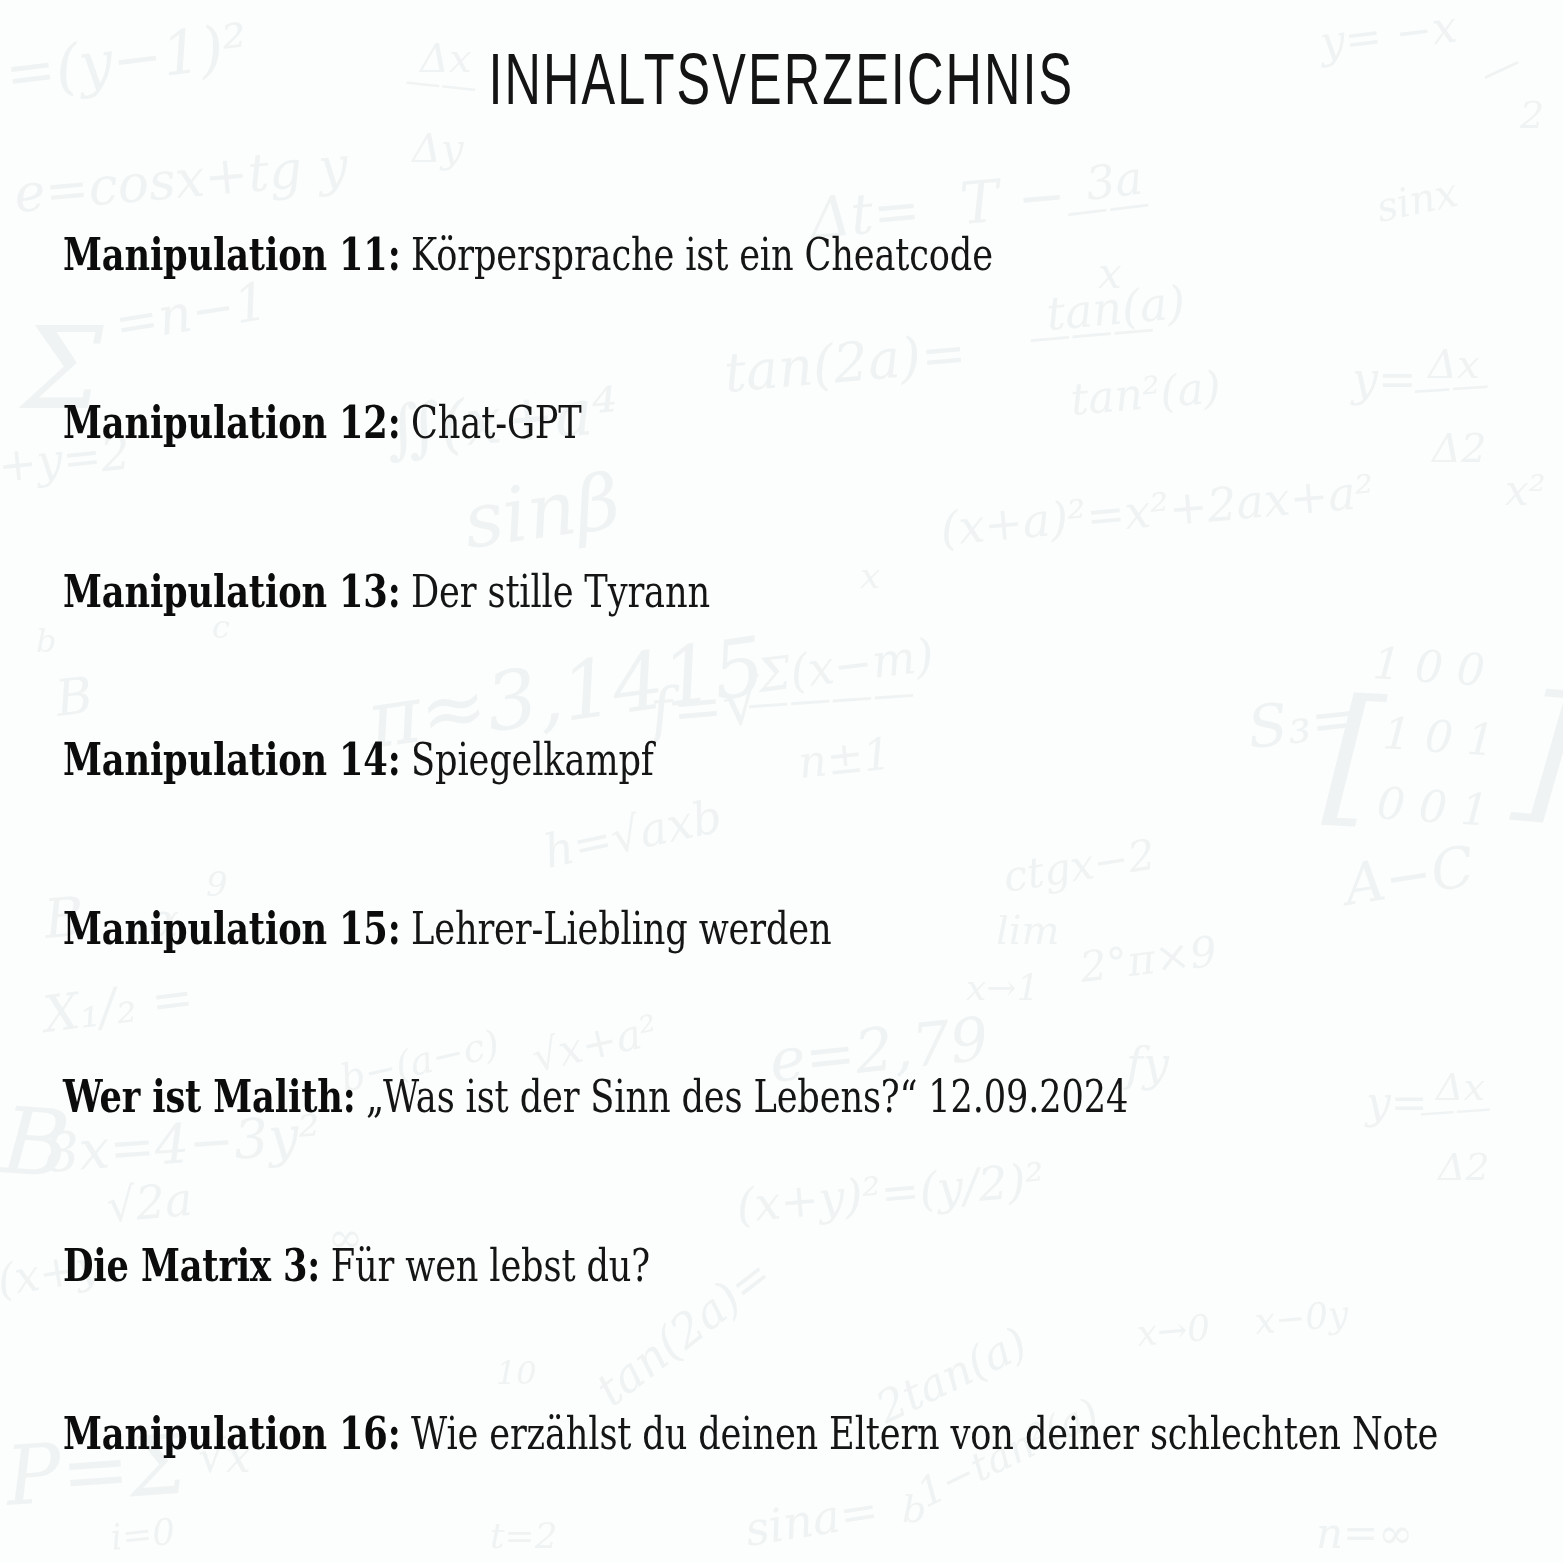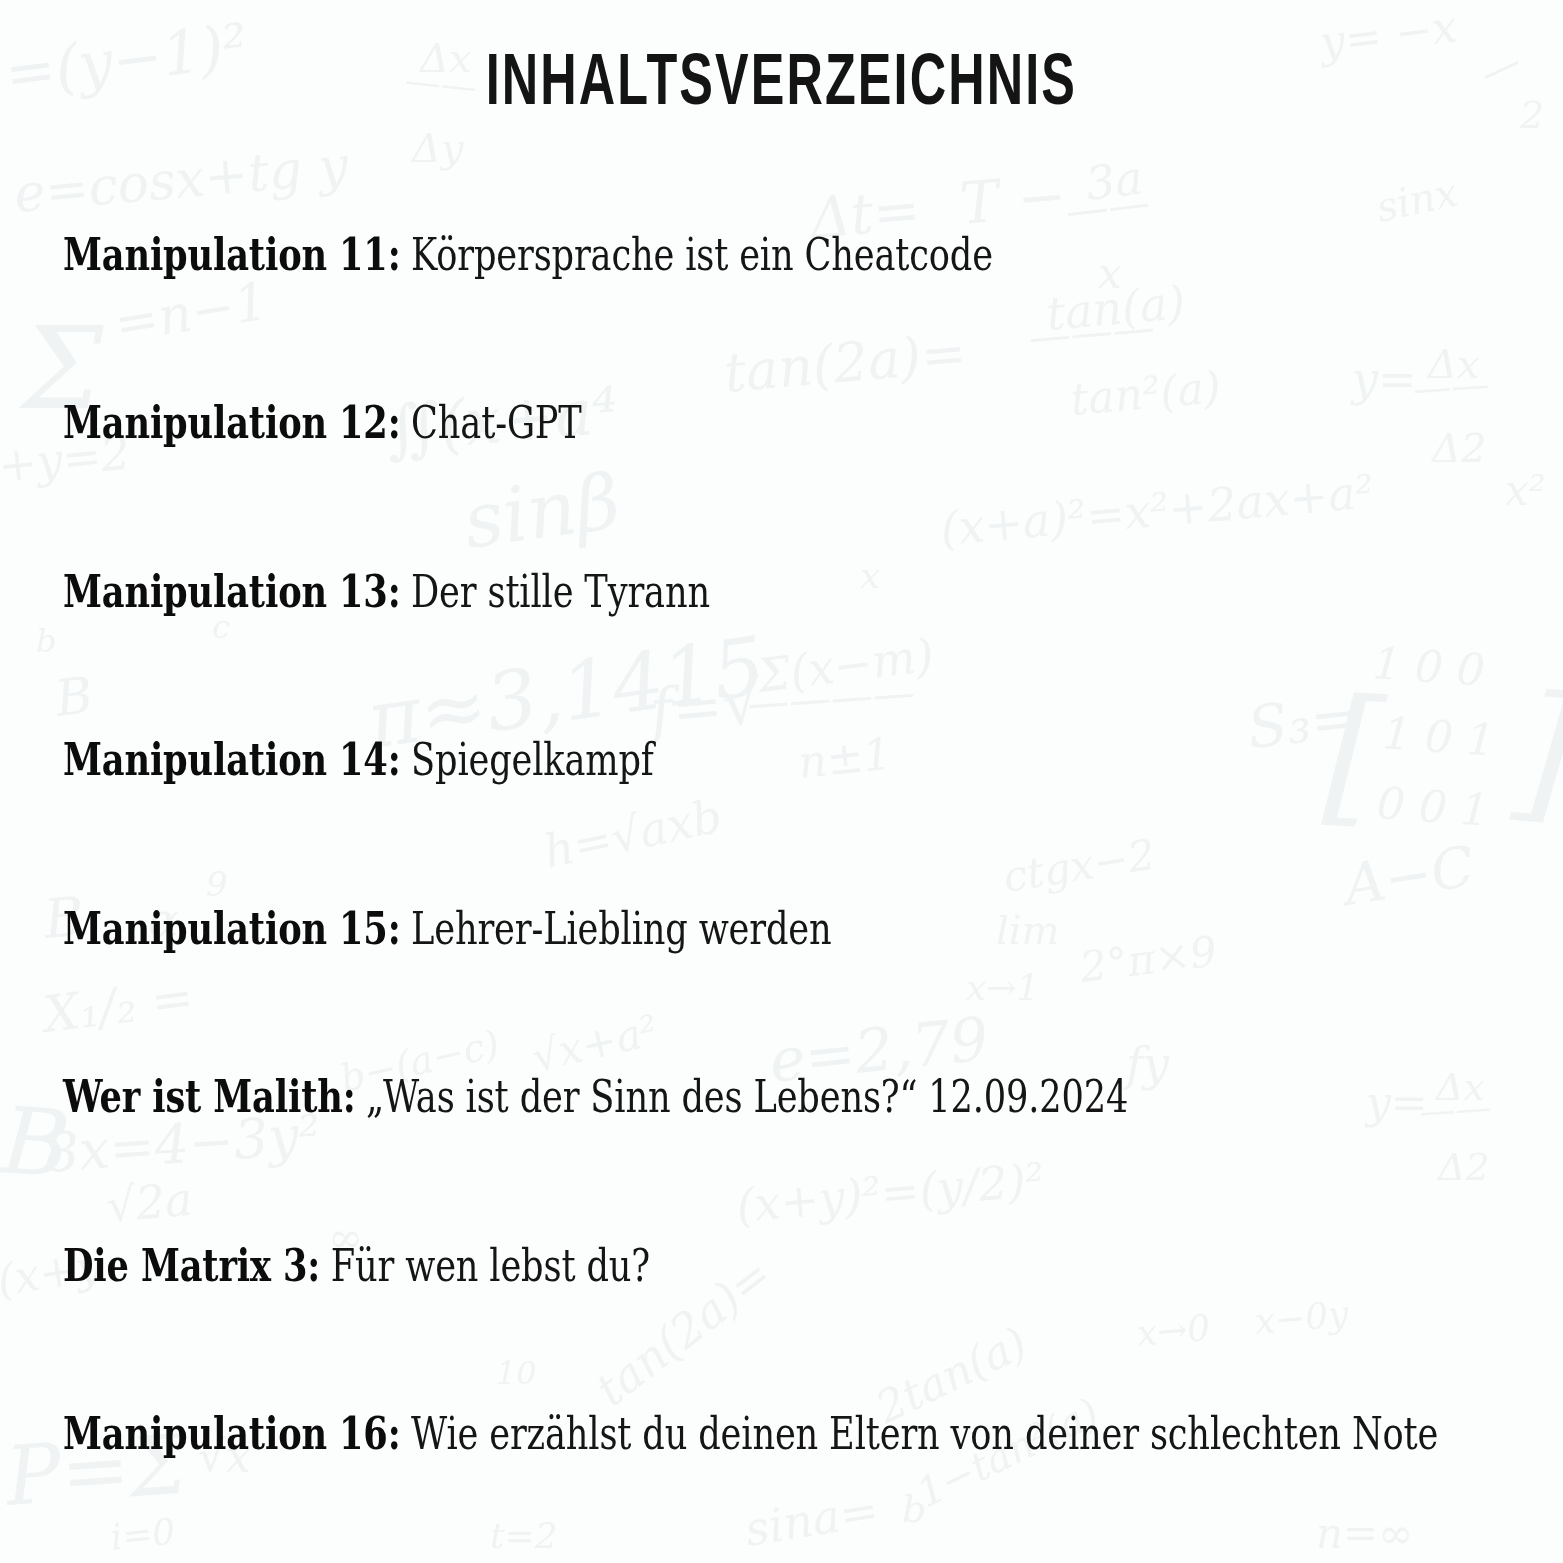--- a/index.html
+++ b/index.html
@@ -24,21 +24,21 @@
   .bg-svg text{
     fill:var(--doodle);
     font-family:"DejaVu Serif",serif;
     font-style:italic;
   }
   .title{
     position:absolute;
     top:43px;left:0;right:0;
     text-align:center;
     line-height:72px;
-    font-weight:700;
+    font-weight:400;
     white-space:nowrap;
   }
   .title .title-inner{
     display:inline-block;
     font-family:"Liberation Sans","DejaVu Sans",sans-serif;
     font-size:72px;
     letter-spacing:3px;
     transform:scaleX(0.70);
     transform-origin:50% 50%;
     color:#141414;

